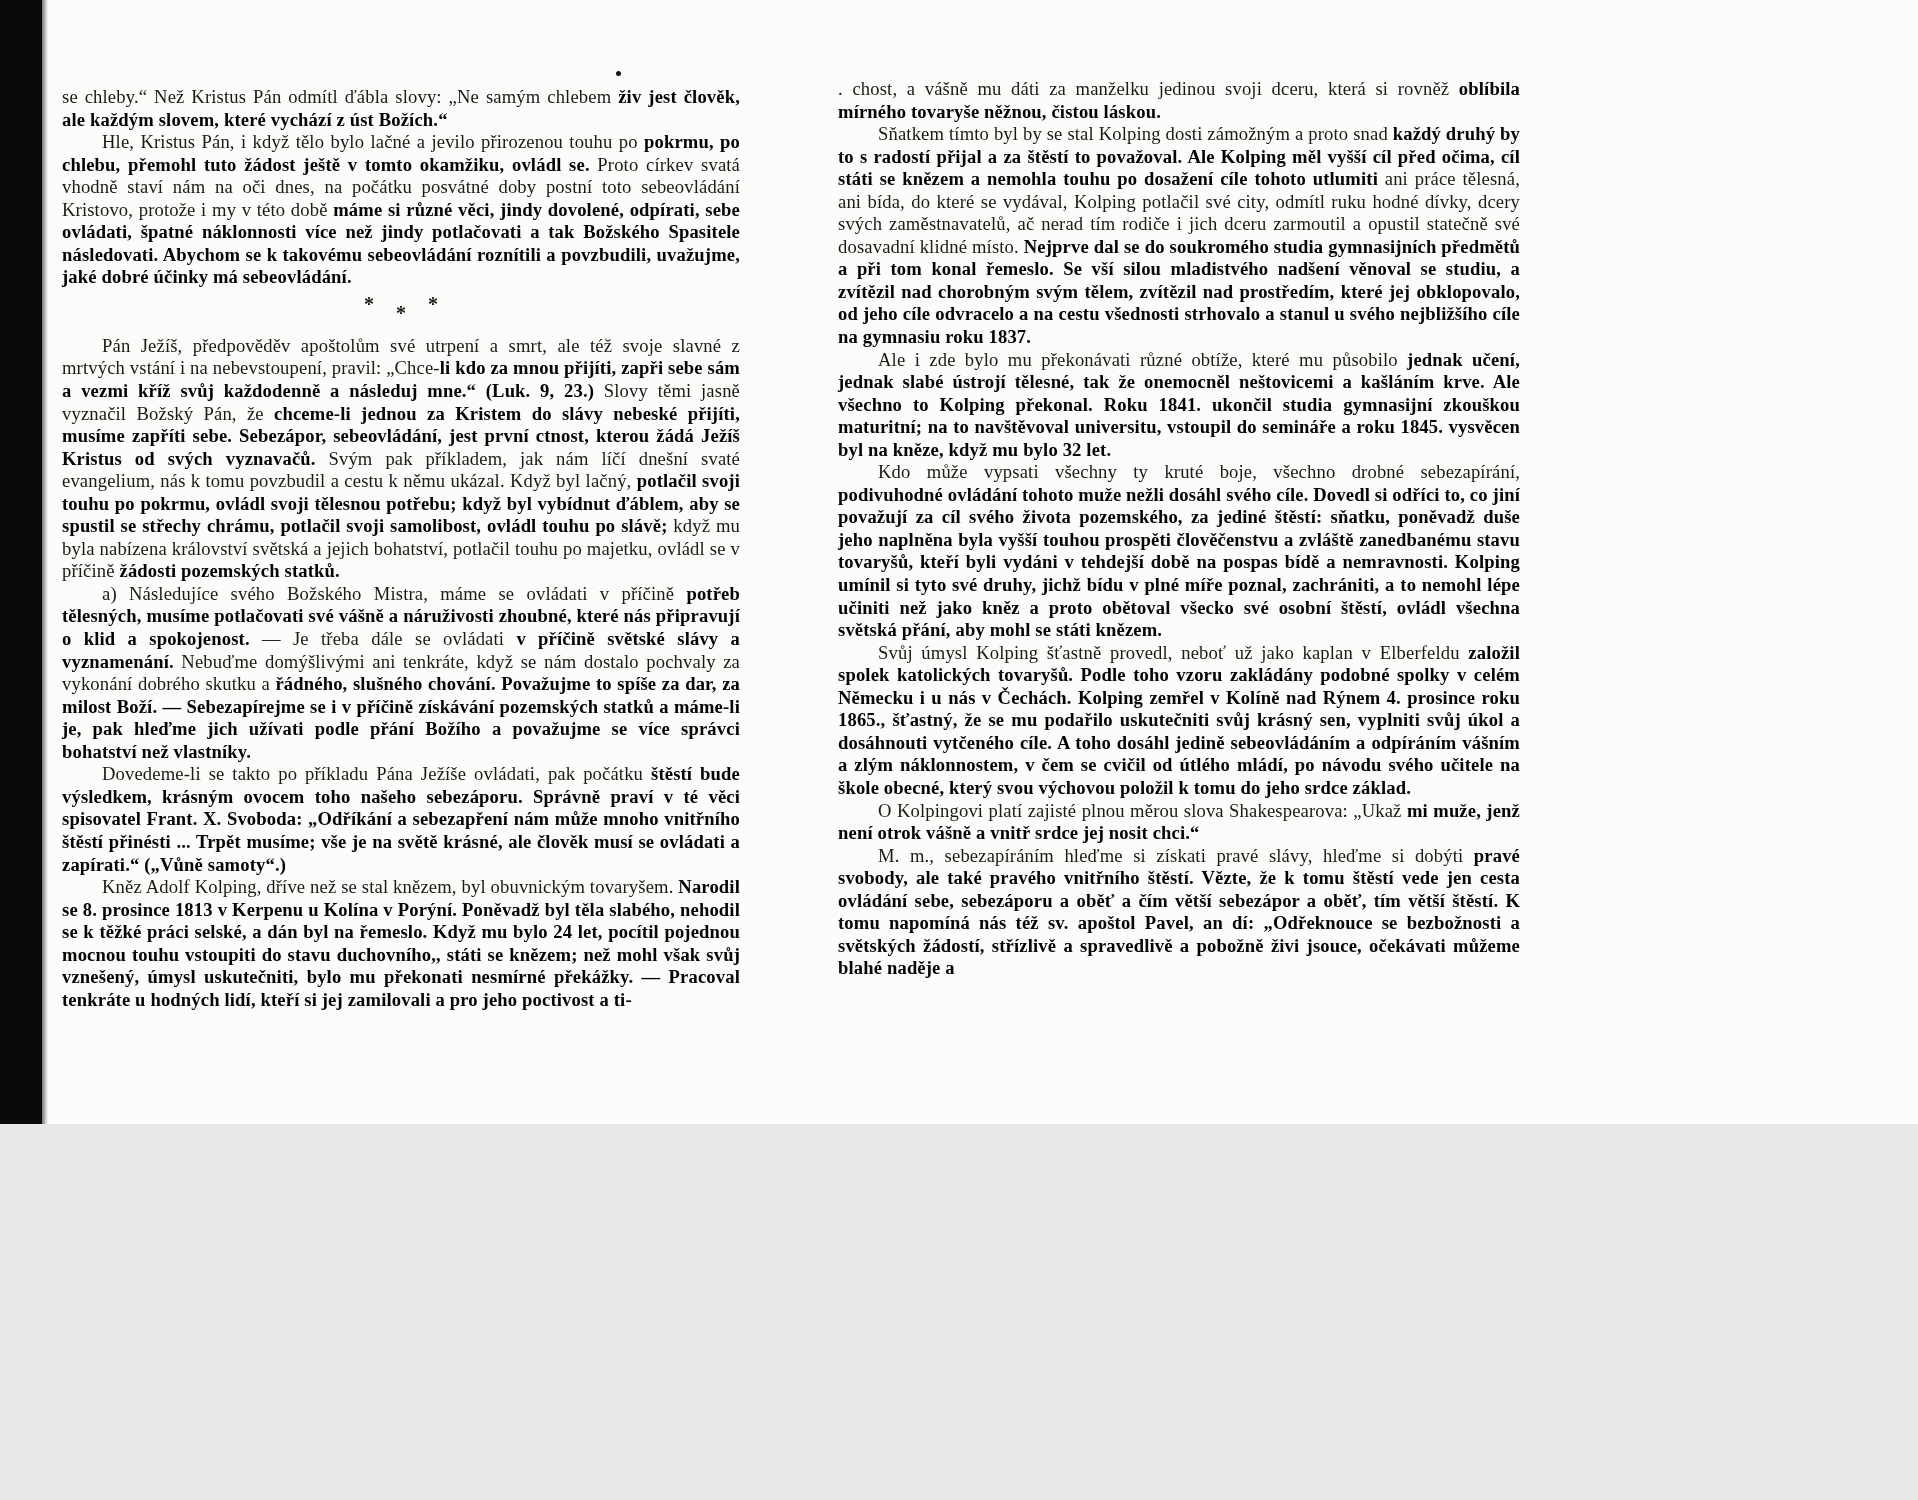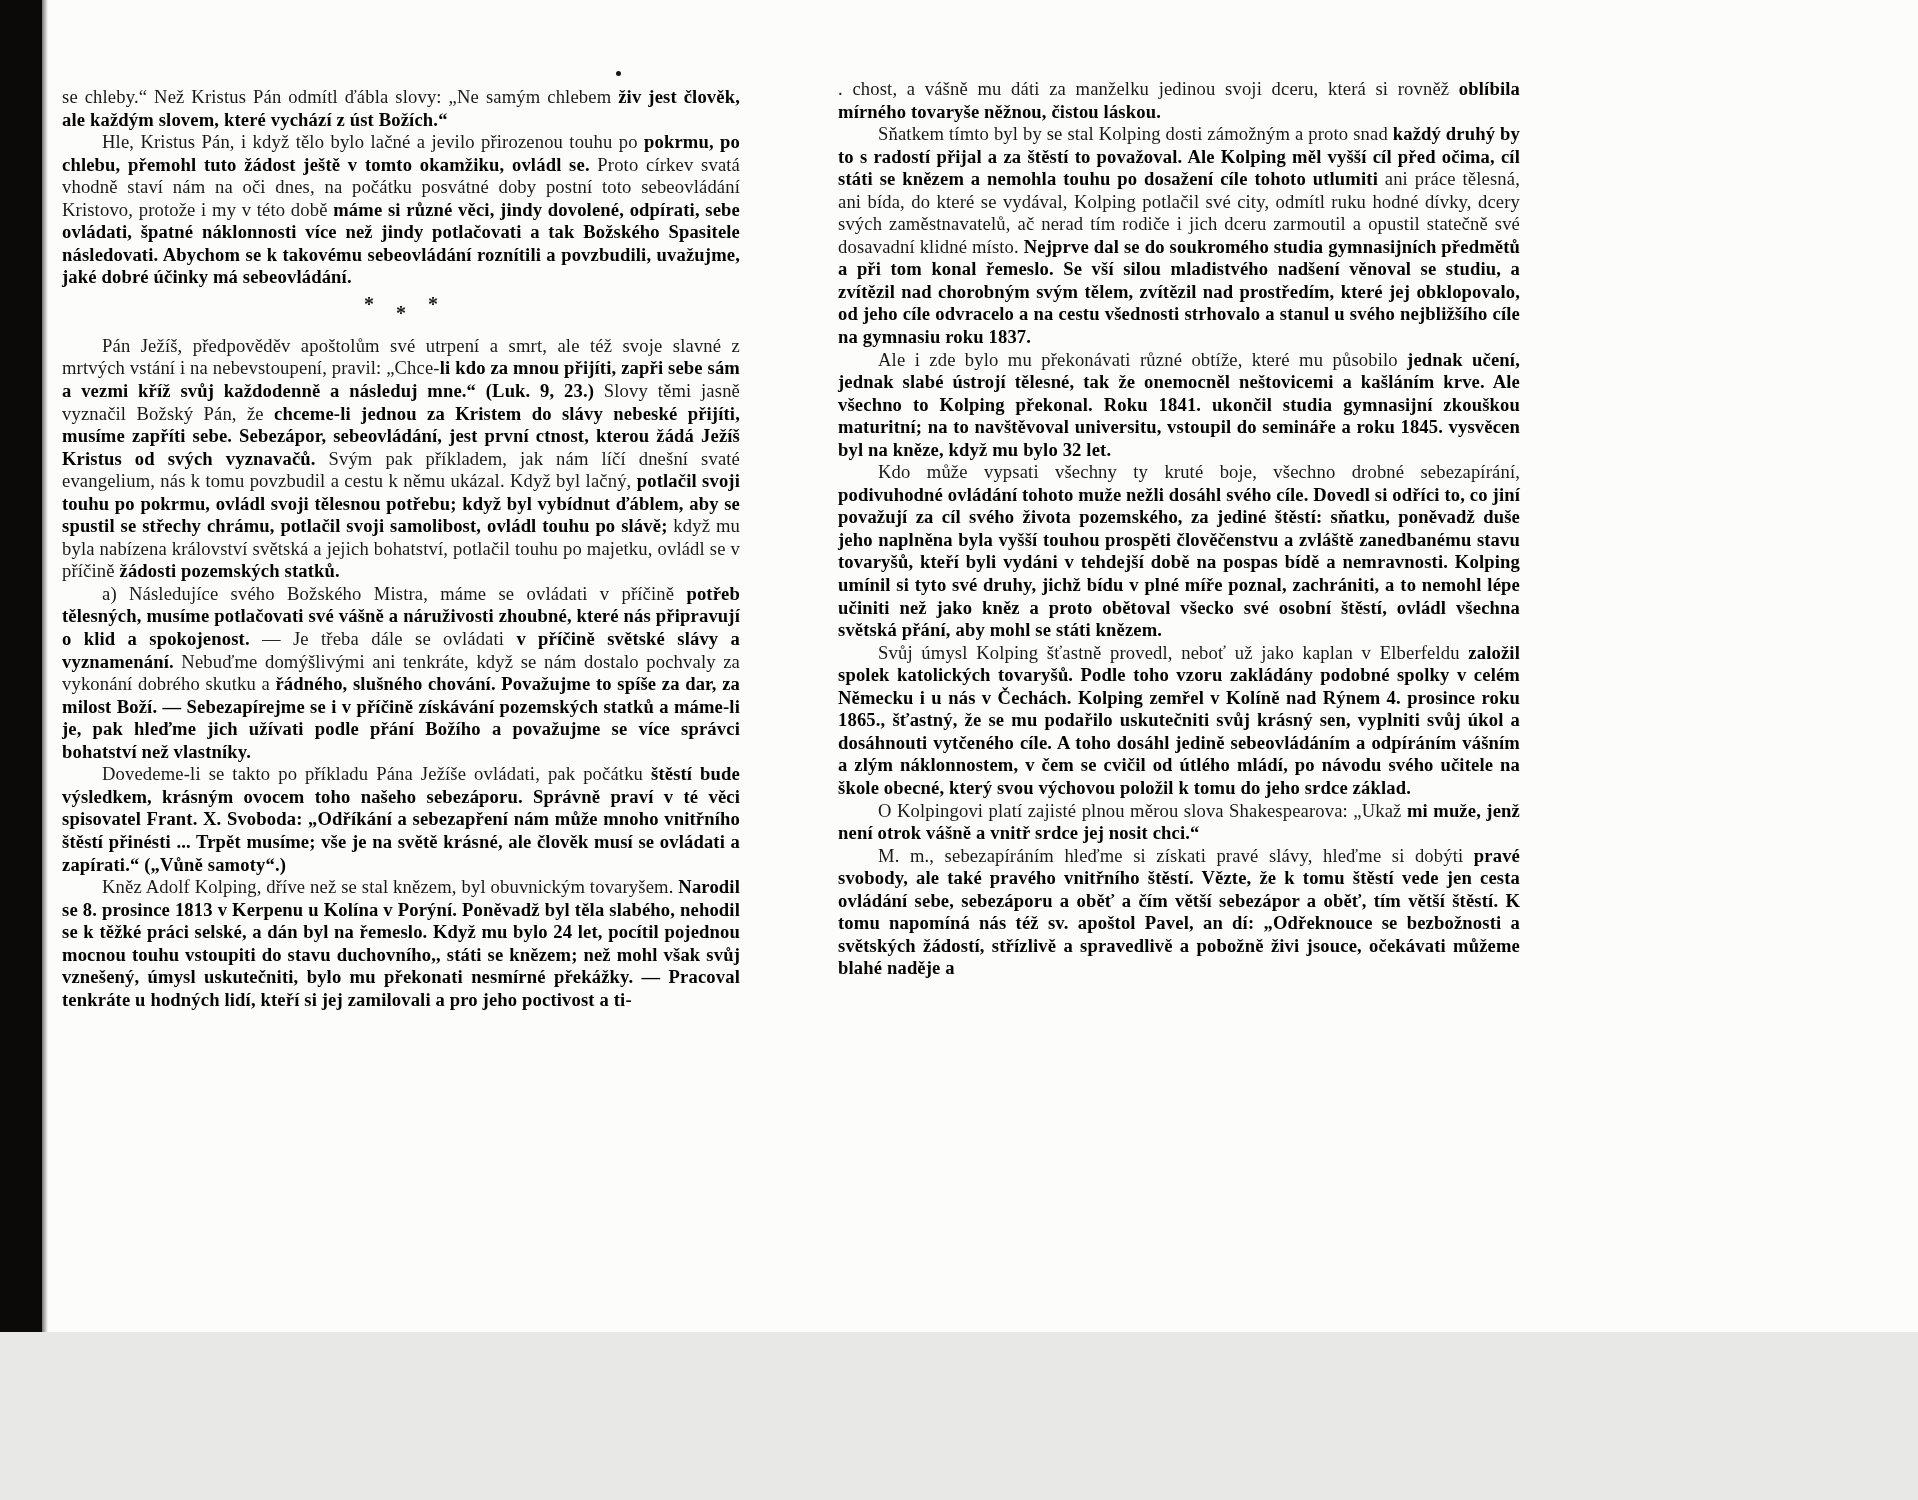--- a/index.html
+++ b/index.html
@@ -4,21 +4,21 @@
 <title>Scanned book spread</title>
 <style>
   html, body {
     margin: 0;
     padding: 0;
     background: #e8e8e6;
   }
   #scan-page {
     position: relative;
     width: 1918px;
-    height: 1332px;
+    height: 1124px;
     background: #fcfcfa;
     overflow: hidden;
     font-family: "Liberation Serif", "DejaVu Serif", serif;
     color: #171513;
   }
   
   #edge-strip {
     position: absolute;
     left: 0;
     top: 0;

